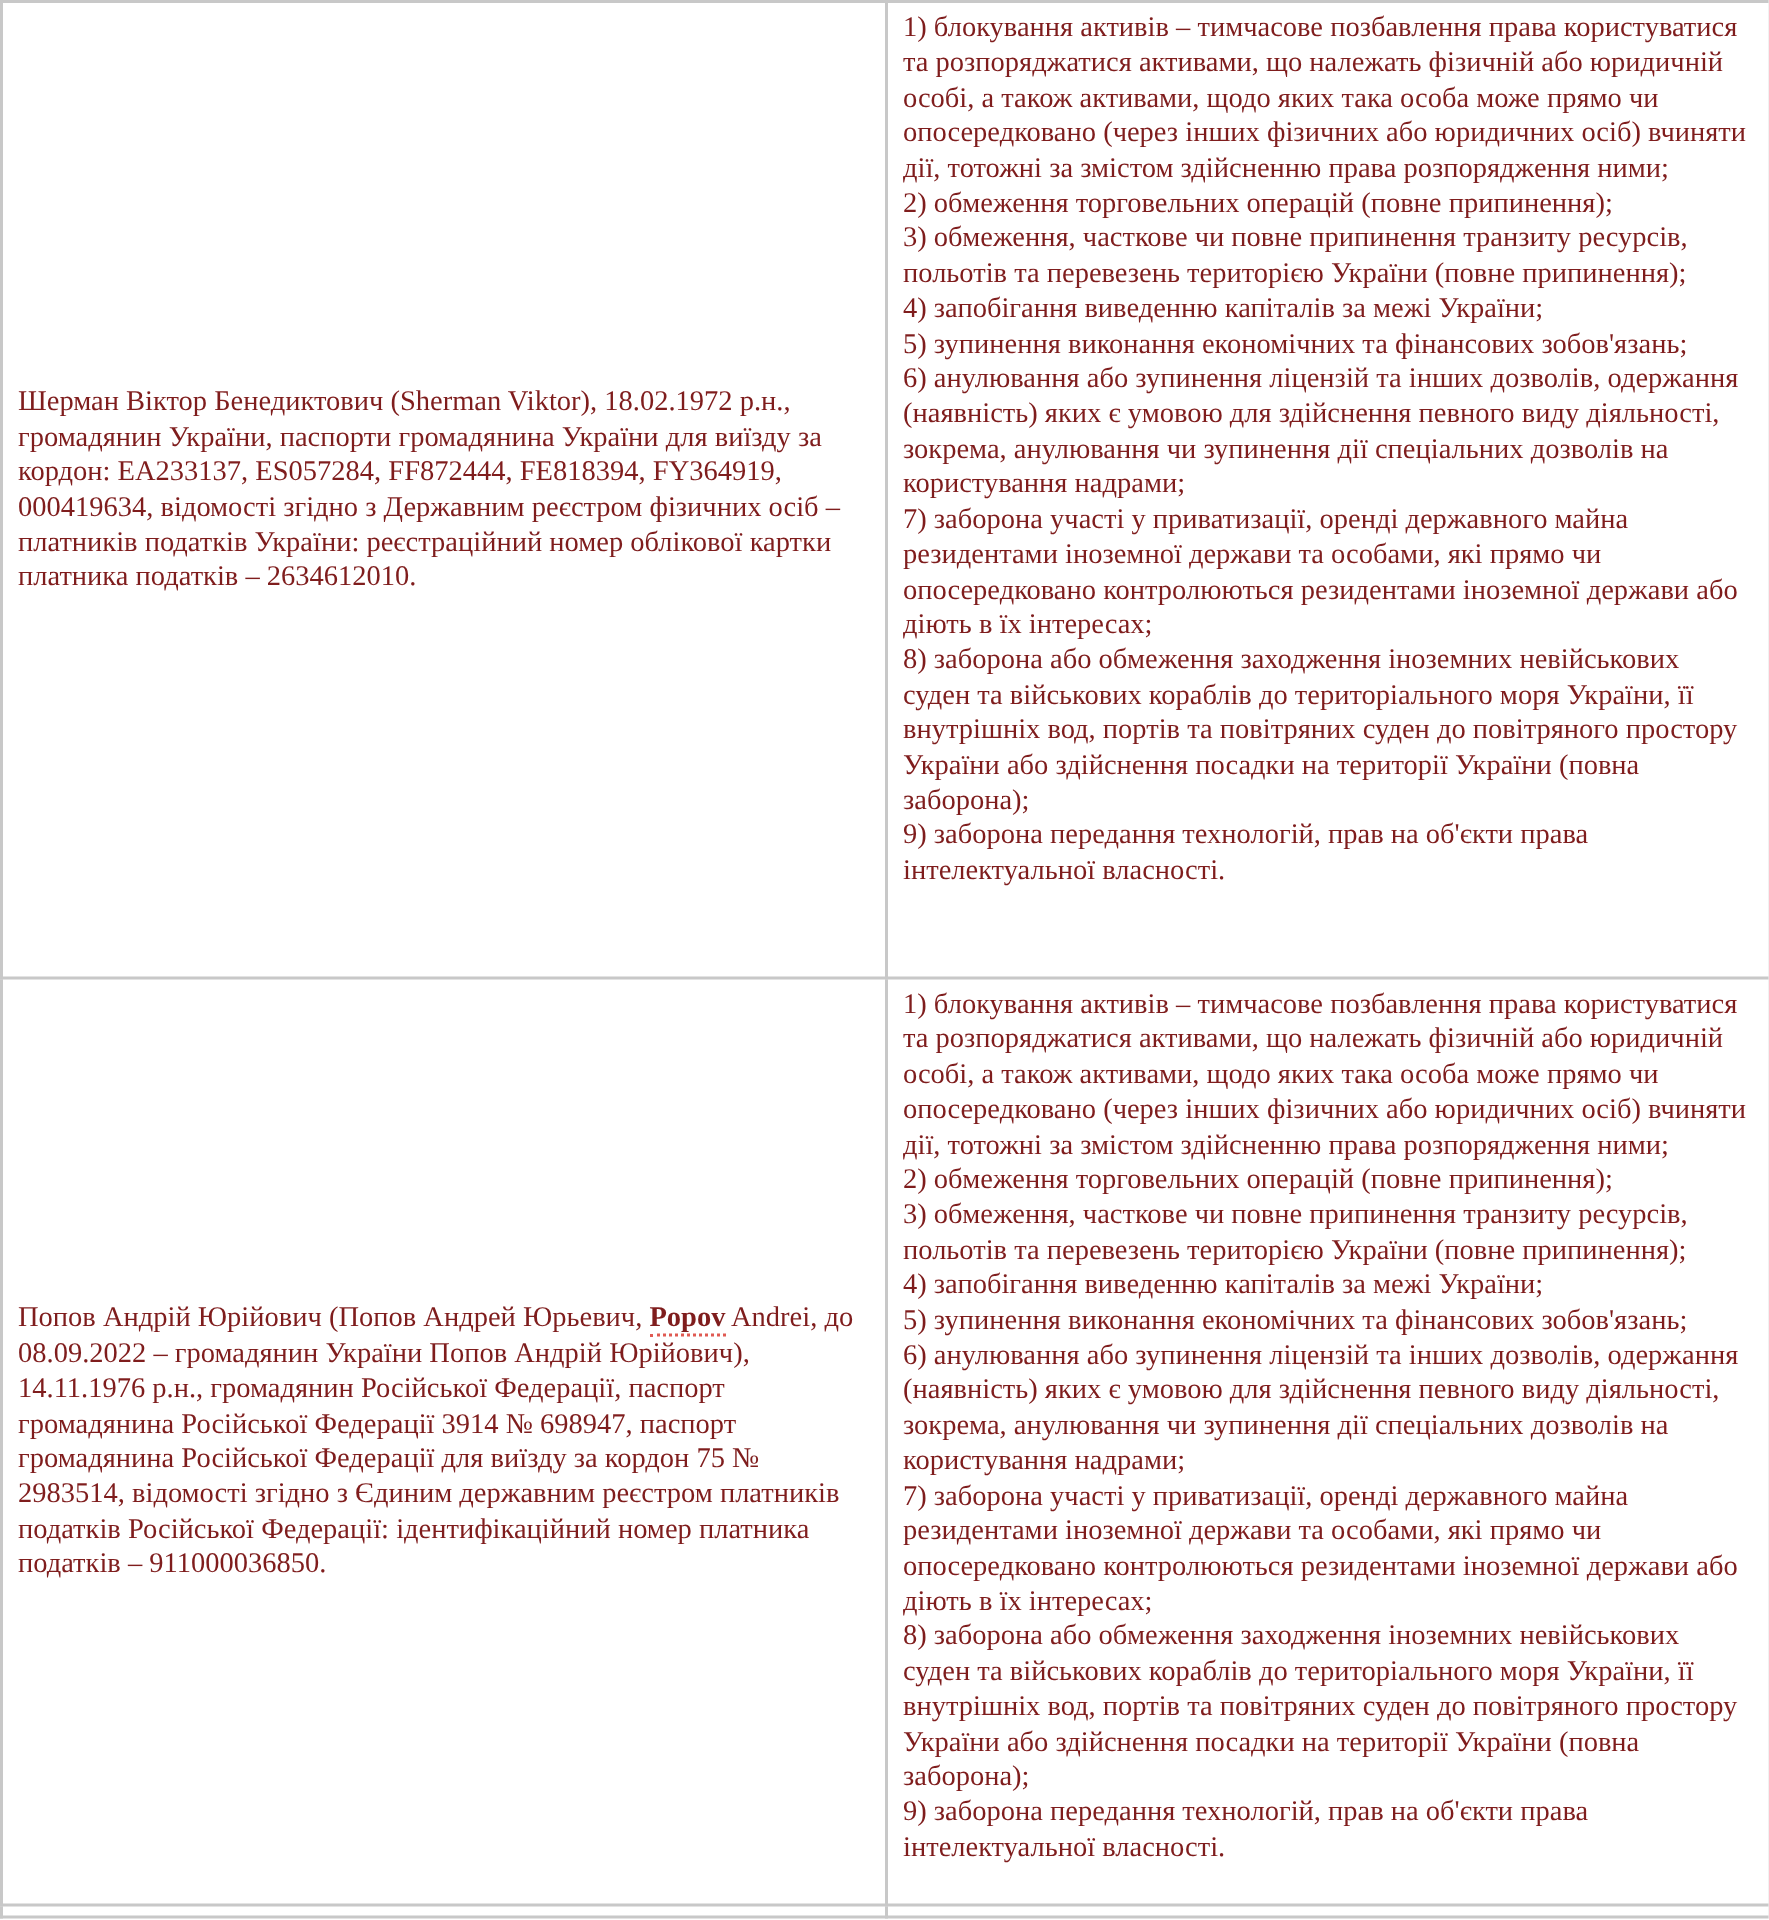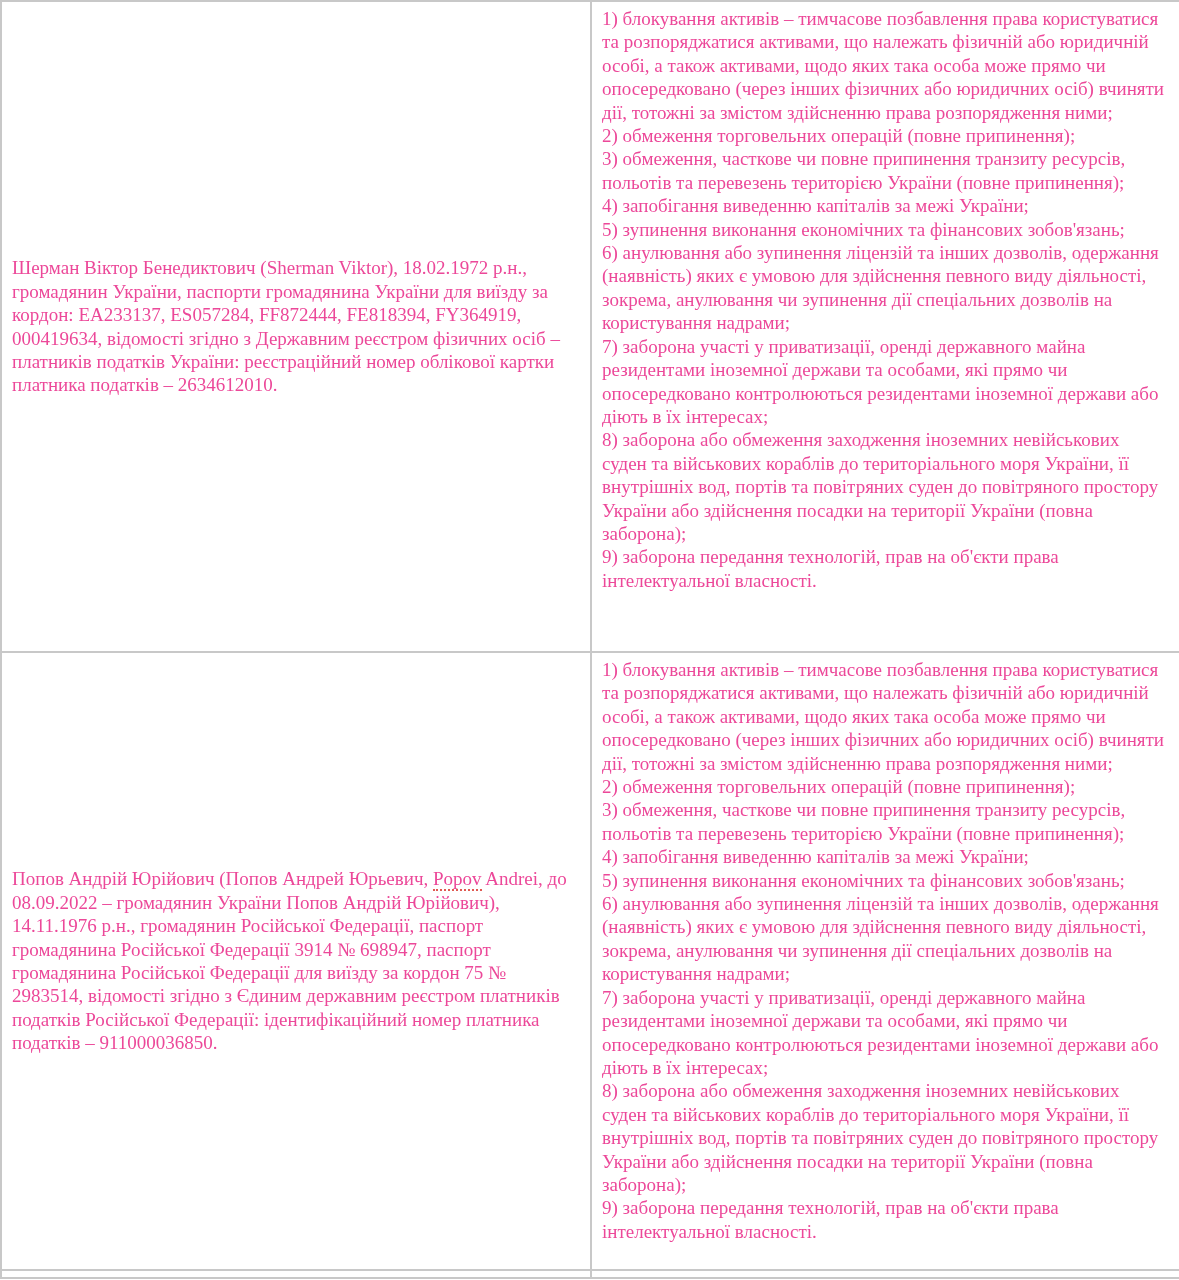--- a/index.html
+++ b/index.html
@@ -16,38 +16,39 @@
   }
   table.doc-table {
     width: 1179px;
     border-collapse: collapse;
     table-layout: fixed;
   }
   table.doc-table td {
     border: 2px solid #c8c8c8;
     font-size: 19px;
     line-height: 23.4px;
-    color: #ec4899;
+    color: #7f1d1d;
     overflow: hidden;
     background: #ffffff;
   }
   td.person-cell {
     vertical-align: middle;
     padding: 4px 12px 4px 10px;
   }
   td.sanctions-cell {
     vertical-align: top;
     padding: 5px 12px 4px 10px;
   }
   .sanction-item {
     margin: 0;
     padding: 0;
   }
   .flagged-word {
     border-bottom: 2px dotted #e05a52;
+    font-weight: bold;
   }
   td.empty-cell {
     height: 4px;
   }
 </style>
 </head>
 <body>
 
 <table class="doc-table">
   <colgroup>

